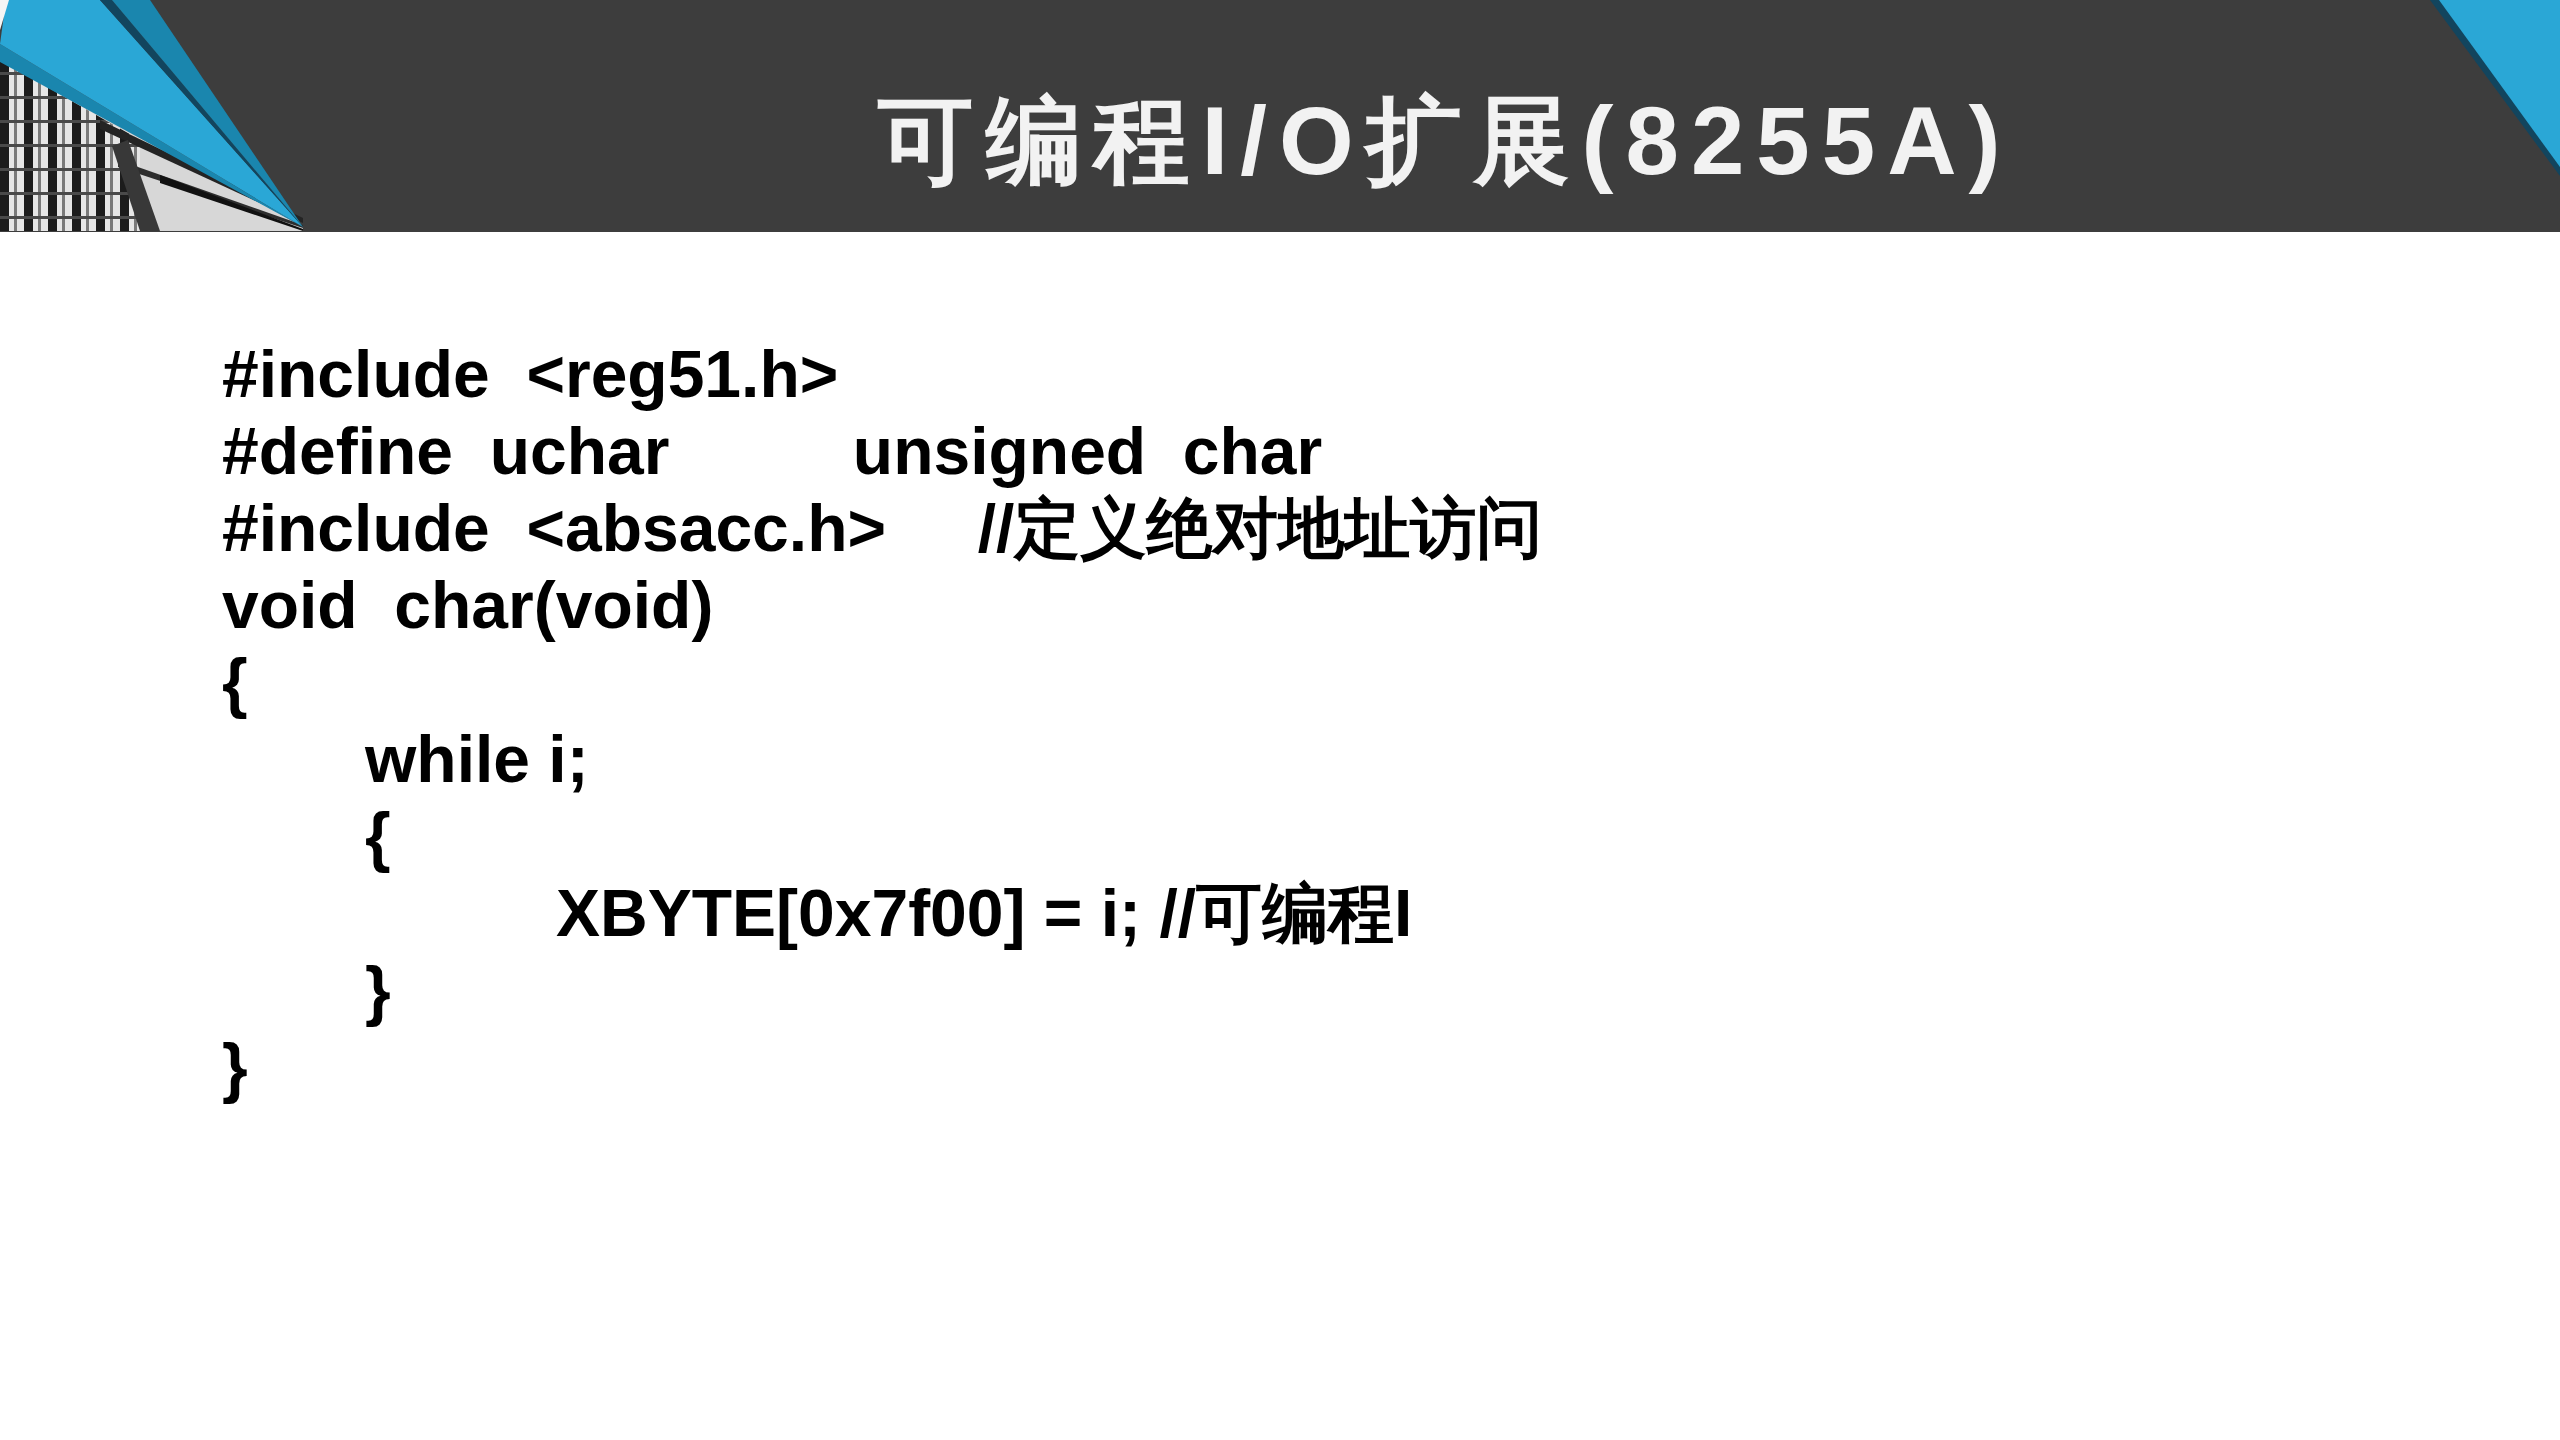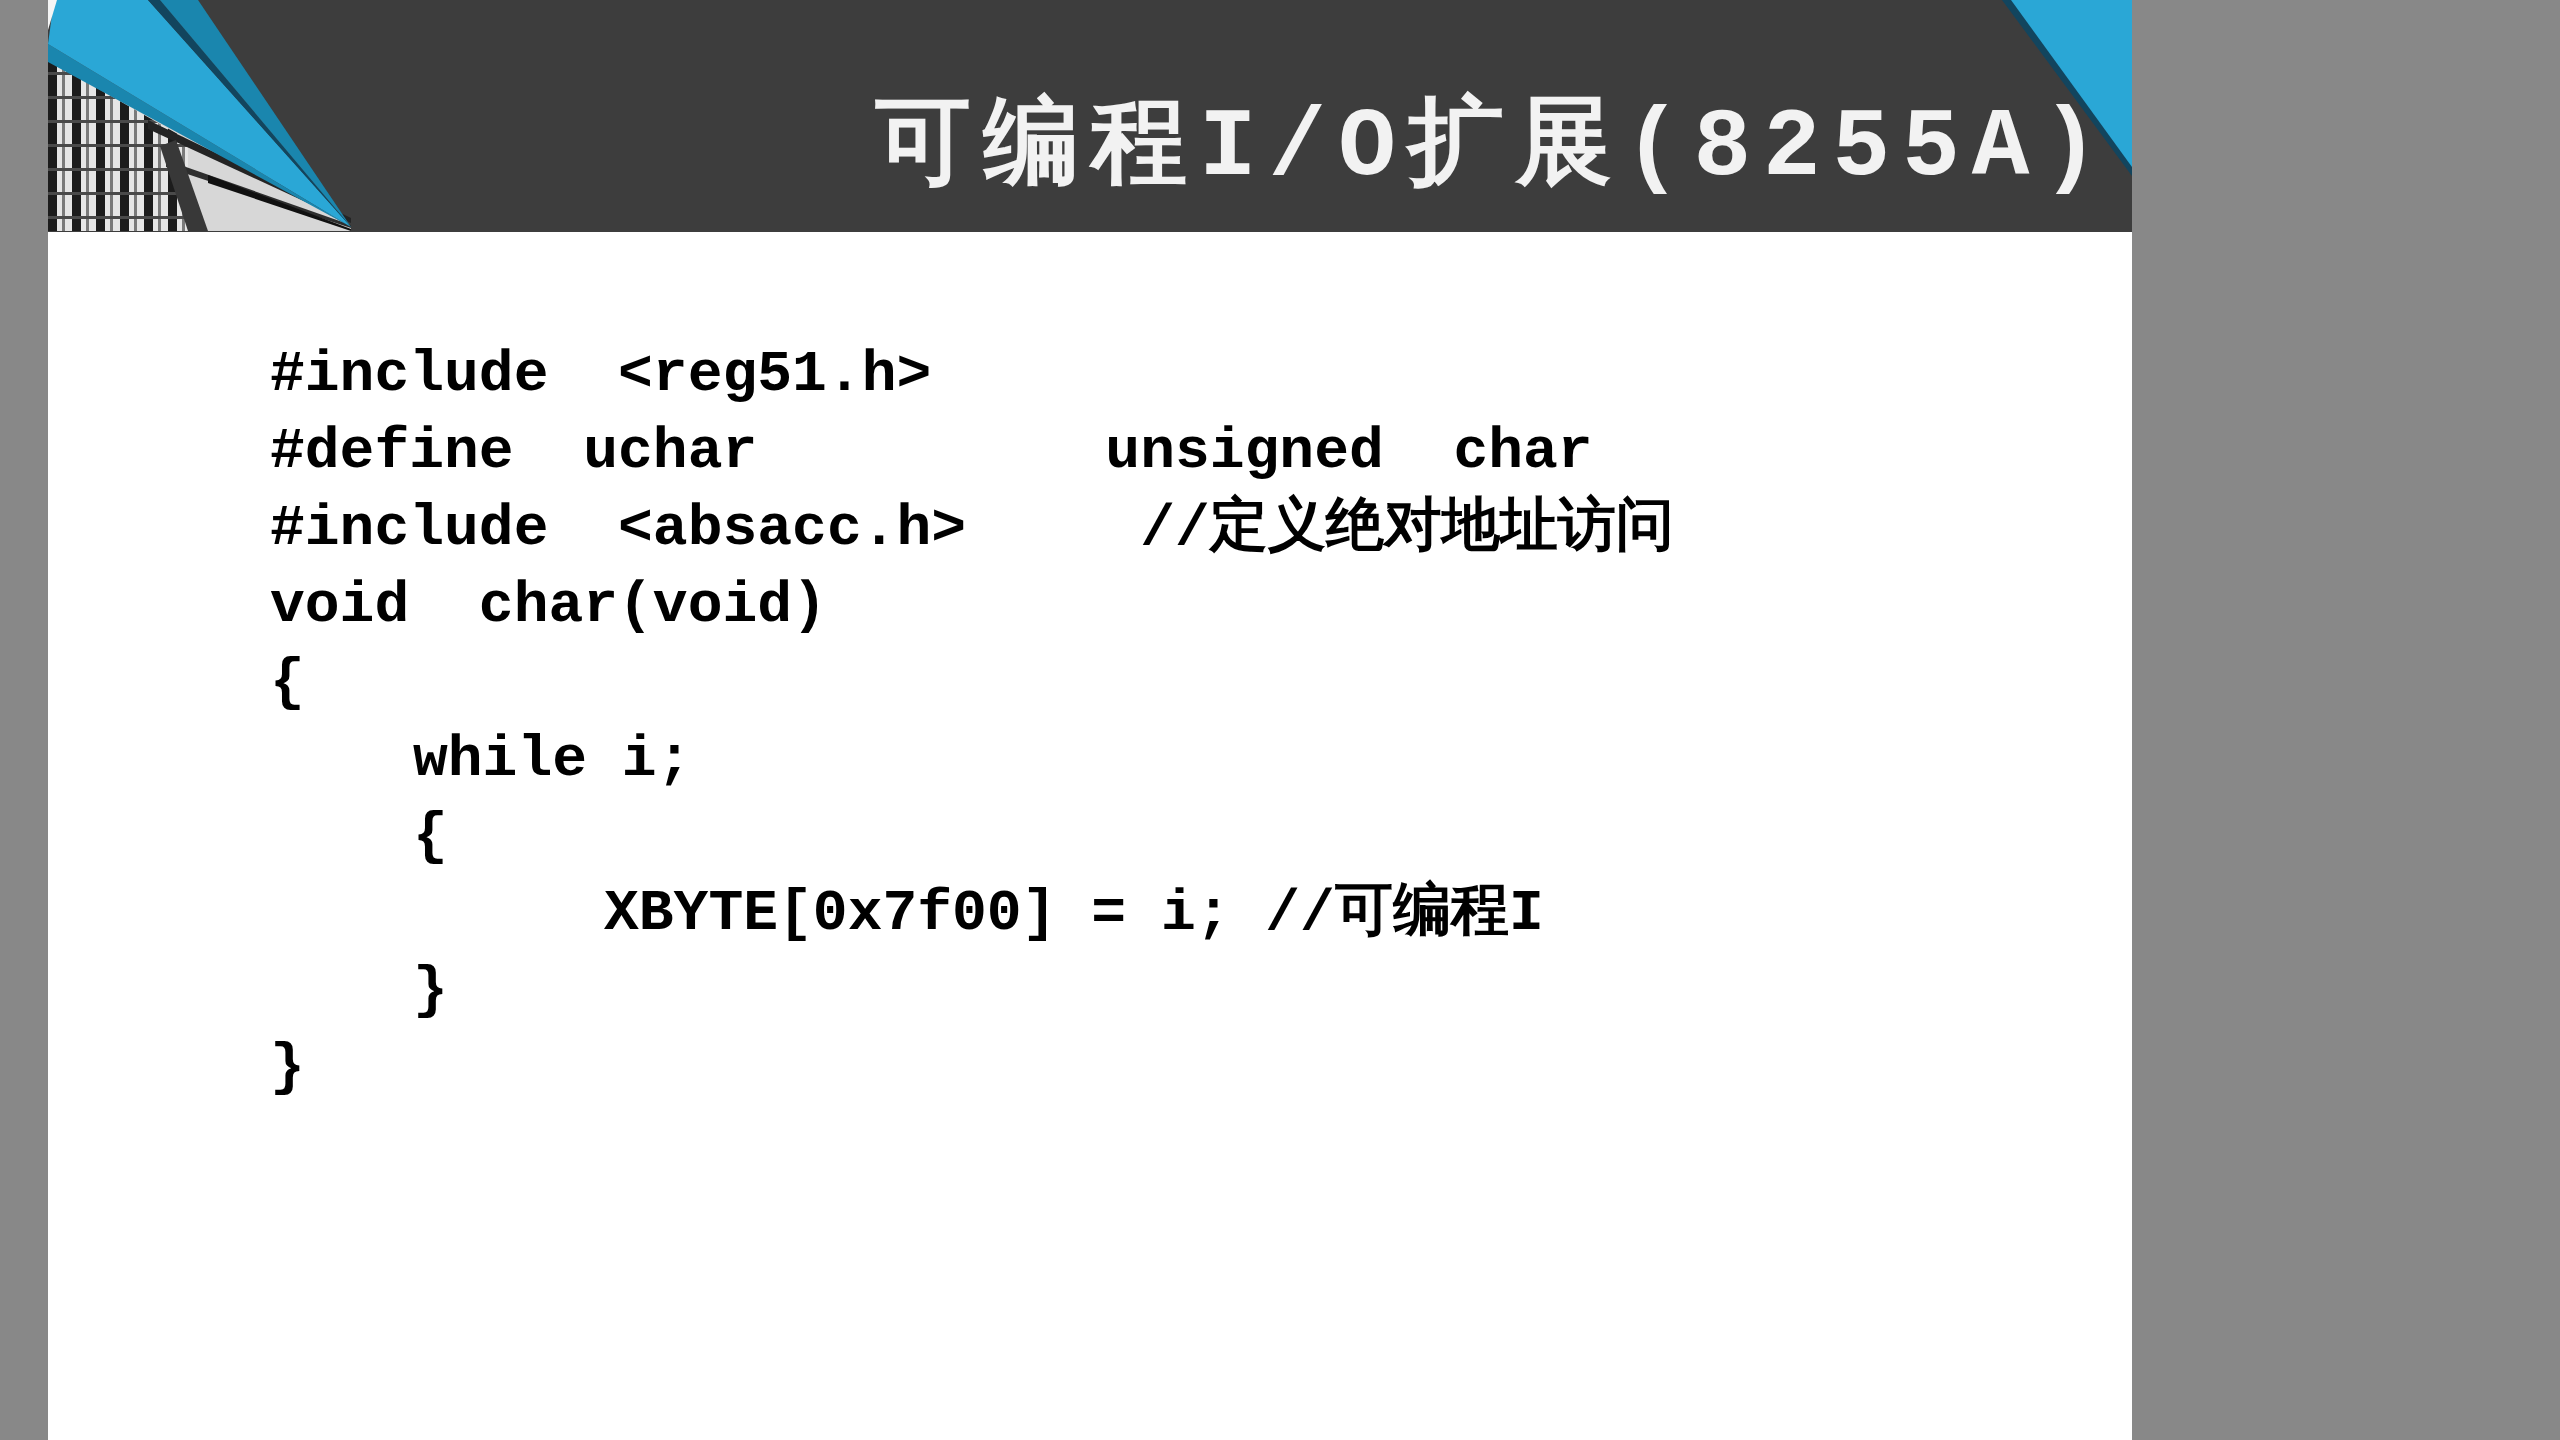--- a/index.html
+++ b/index.html
@@ -2,24 +2,23 @@
 <html style="--header-bg: #3d3d3d; --ribbon-blue: #2aa7d6; --ribbon-blue-dark: #1a86ae; --ribbon-edge: #12455e; --photo-light: #d7d7d7; --photo-dark: #242424; --title-text: #f2f2f2; --code-text: #000000; --bg: #ffffff;"><head>
 <meta charset="utf-8">
 <style>
   :root{
     --header-bg:#3d3d3d; --ribbon-blue:#2aa7d6; --ribbon-blue-dark:#1a86ae;
     --ribbon-edge:#12455e; --photo-light:#d7d7d7; --photo-dark:#242424;
     --title-text:#f2f2f2; --code-text:#000000; --bg:#ffffff;
   }
   html,body{margin:0;padding:0;background:#888;}
   .slide{
-    position:relative; width:2084px; height:1440px; overflow:hidden;
+    position:relative; width:2560px; height:1440px; overflow:hidden;
     background:var(--bg);
-    font-family:Liberation Mono, monospace;
-    margin-left:48px;
+    font-family:Liberation Sans, sans-serif;
   }
   .header{
     position:absolute; left:0; top:0; width:2560px; height:232px;
     background:var(--header-bg);
   }
   .title-wrap{
     position:absolute; left:330px; right:0; top:0; height:232px;
     display:flex; align-items:center; justify-content:center;
     padding-top:54px; box-sizing:border-box;
   }
@@ -30,21 +29,21 @@
   .corner-left{position:absolute; left:0; top:0;}
   .corner-right{position:absolute; right:0; top:0;}
   .fill-blue{fill:var(--ribbon-blue);}
   .fill-blue-dark{fill:var(--ribbon-blue-dark);}
   .fill-edge{fill:var(--ribbon-edge);}
   .code-block{
     position:absolute; left:222px; top:336px; right:40px;
     color:var(--code-text);
   }
   .code-line{
-    font-size:58px; line-height:77px; font-weight:bold;
+    font-size:66px; line-height:77px; font-weight:bold;
     white-space:pre;
   }
   .ind-0{padding-left:0;}
   .ind-1{padding-left:143px;}
   .ind-2{padding-left:334px;}
 </style>
 </head>
 <body>
 
 <div class="slide">

